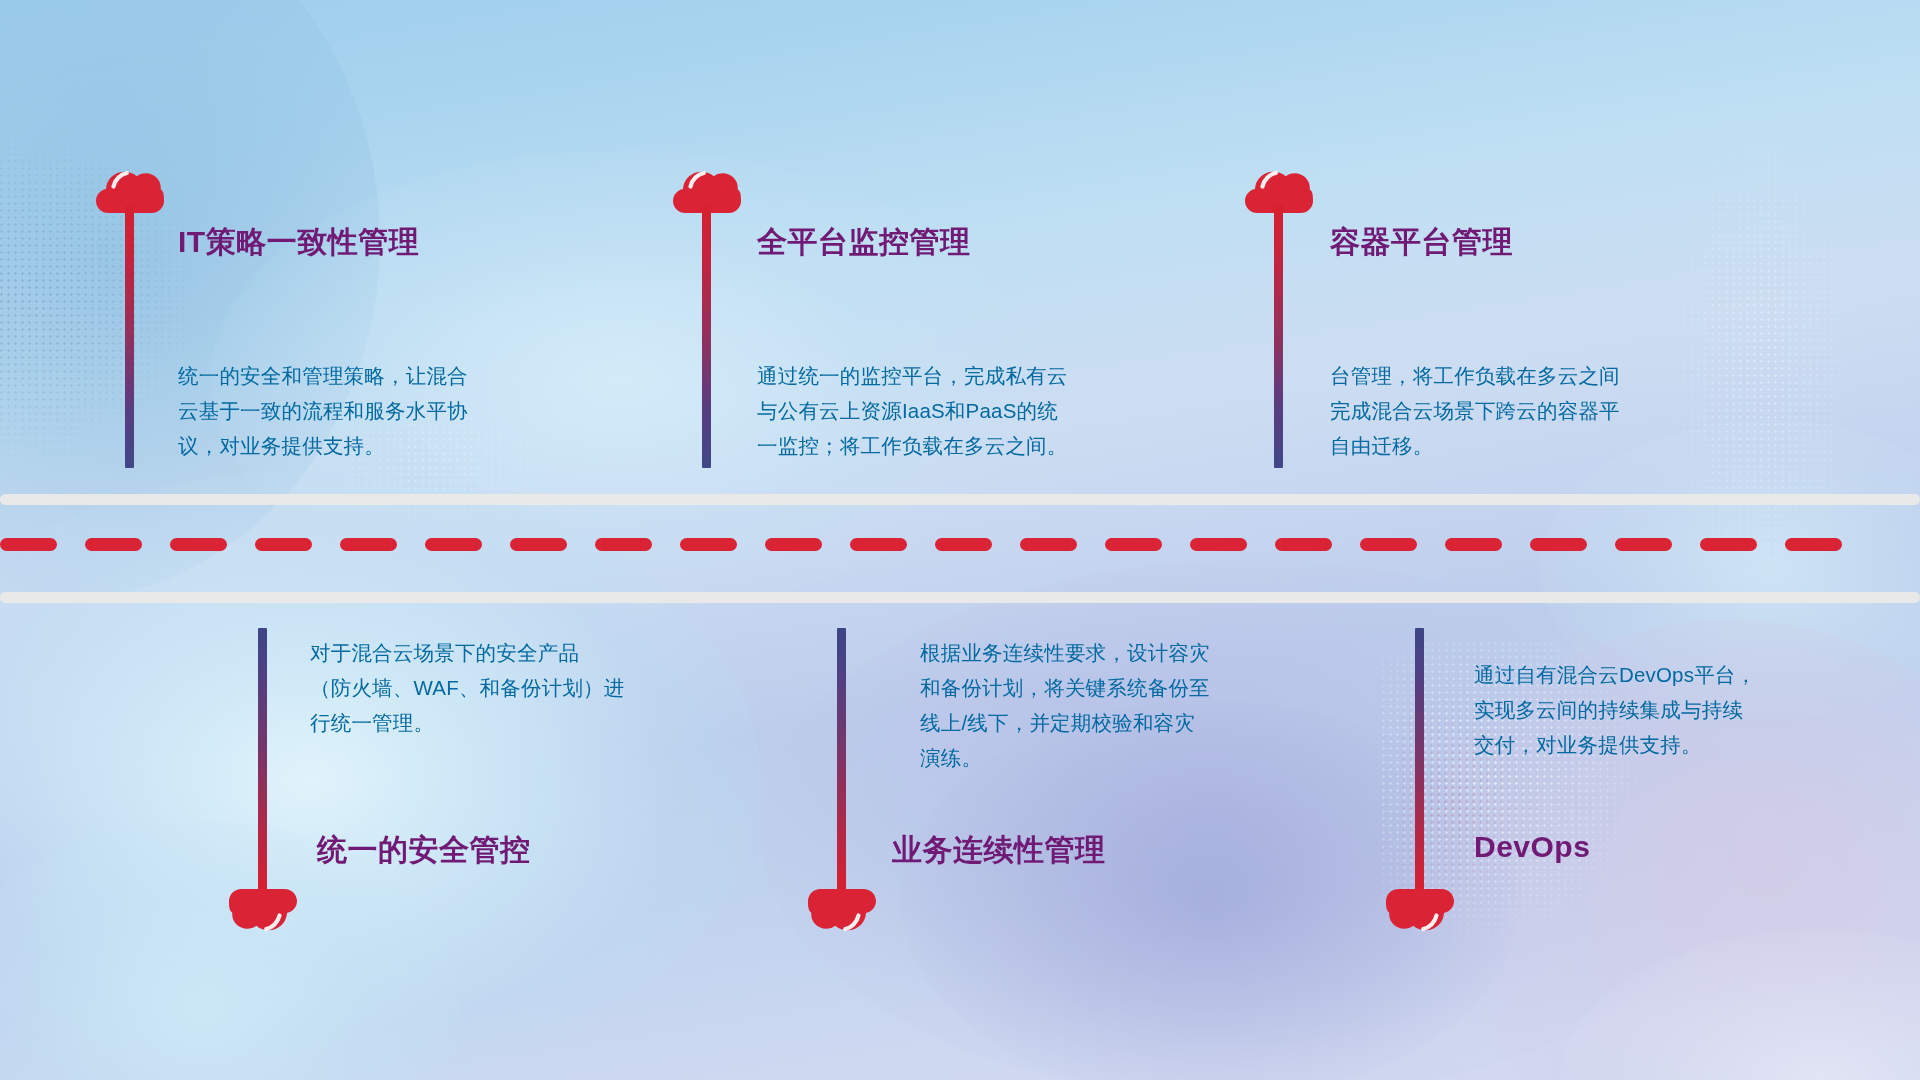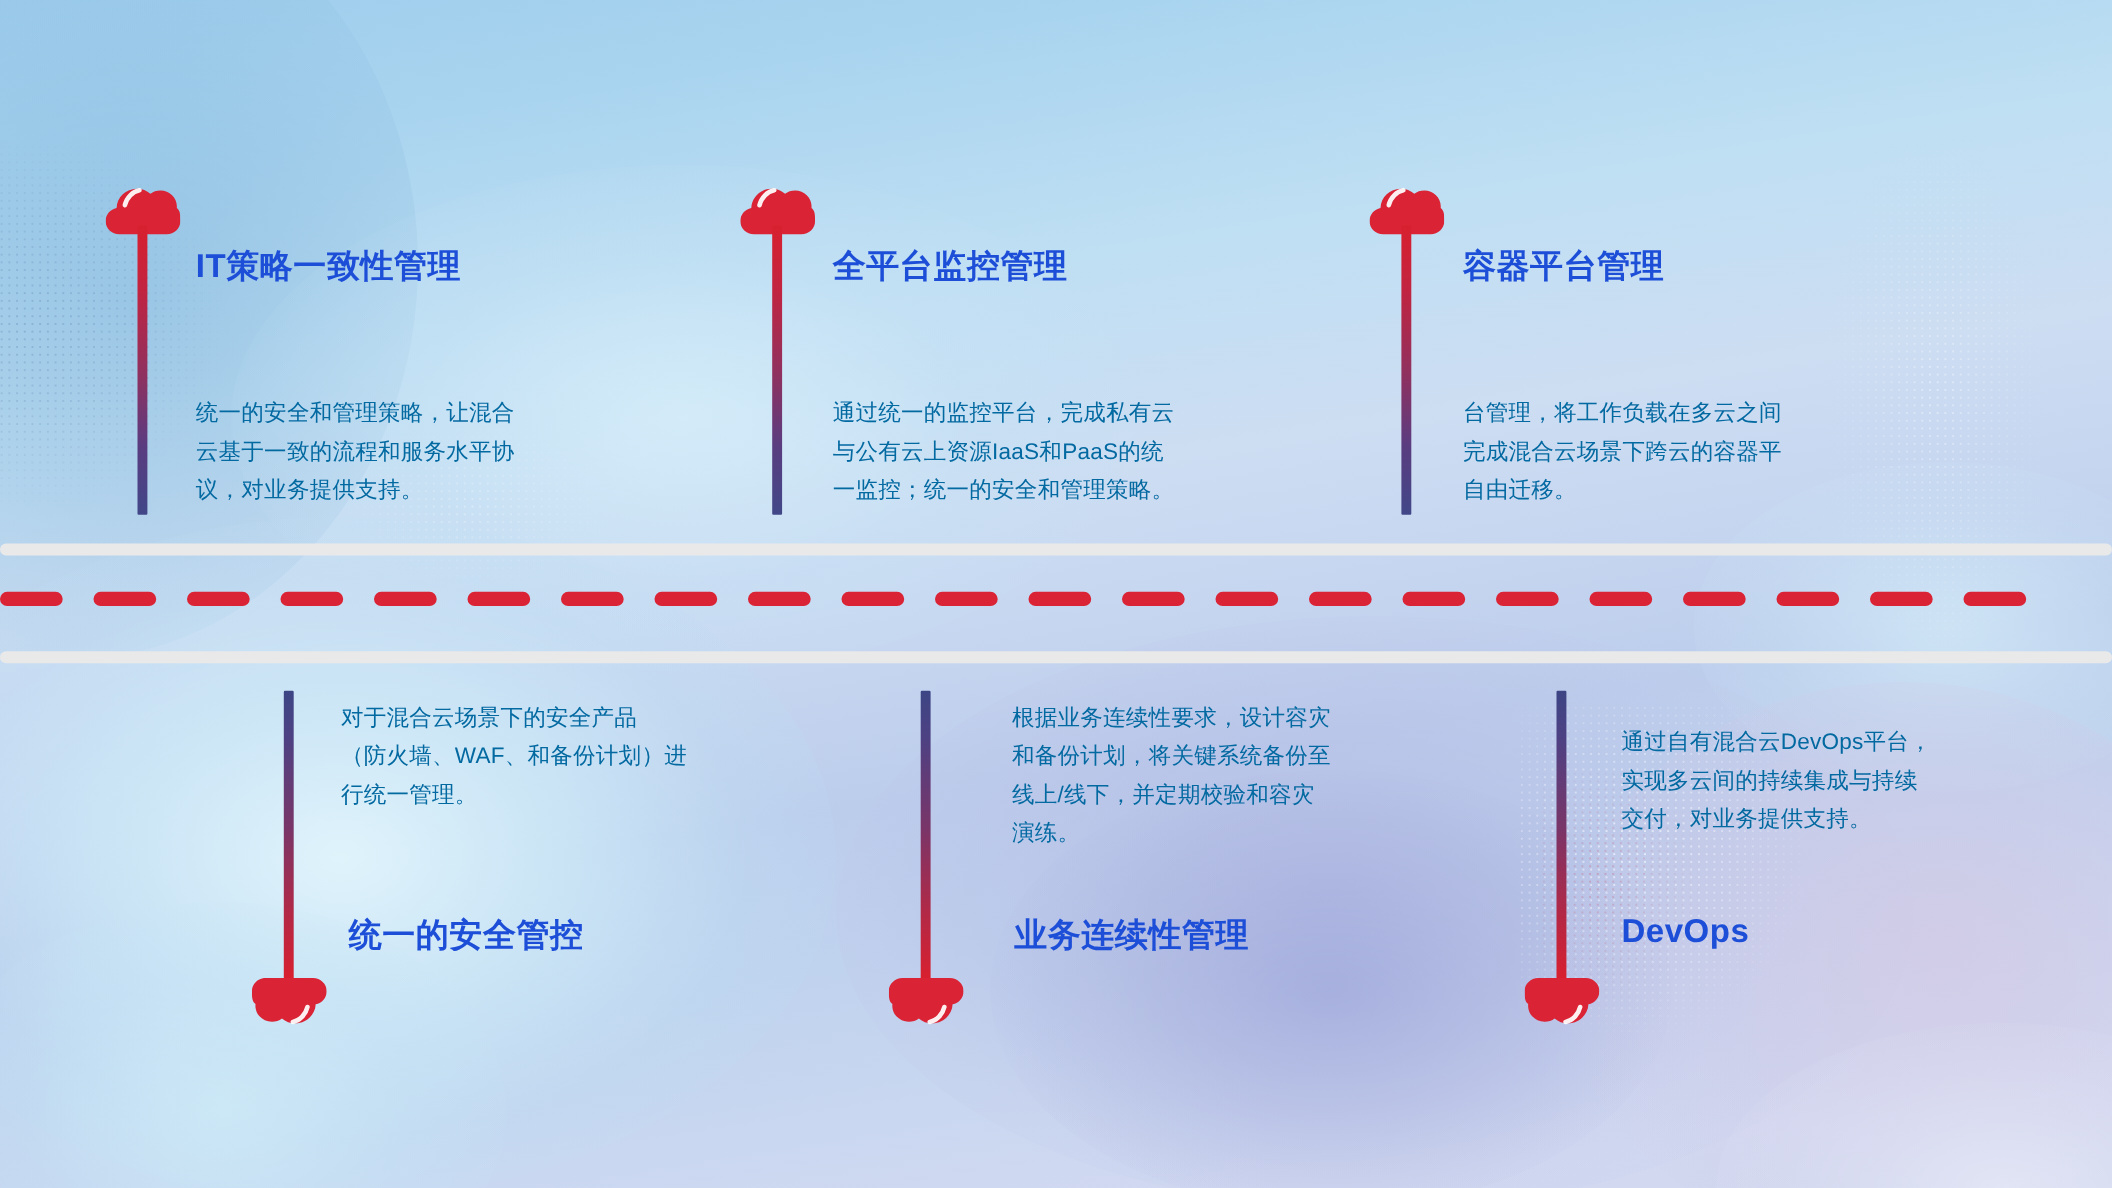--- a/index.html
+++ b/index.html
@@ -142,21 +142,21 @@
   .cloud svg{ display:block; width:68px; height:52px; }
 
   
   .stem{ position:absolute; width:9px; border-radius:1px; }
   .stem.down{ background:linear-gradient(to bottom,#d8202f 0%,#c22440 22%,#8e3160 52%,#5a3c80 76%,#414788 100%); }
   .stem.up  { background:linear-gradient(to bottom,#3d4584 0%,#4d4183 16%,#7a3568 48%,#b42845 78%,#d8202f 100%); }
 
   
   .title{
     position:absolute; white-space:nowrap;
-    font-size:30px; font-weight:bold; color:#1d4ed8;
+    font-size:30px; font-weight:bold; color:#701a75;
     letter-spacing:.5px;
   }
   
   .desc{
     position:absolute;
     font-size:20.5px; line-height:35px;
     color:#0369a1; font-weight:400;
     letter-spacing:.2px;
   }
   .desc .ln{ display:block; white-space:nowrap; }
@@ -203,21 +203,21 @@
       <svg viewBox="0 0 68 52">
         <path d="M12.5 51 C5.6 51 0 45.6 0 38.9 C0 33 4.3 28.1 10 27 C10.4 17.4 18.5 9.7 28.5 9.7 C33.2 9.7 37.4 11.4 40.7 14.2 C43.2 12.3 46.3 11.2 49.8 11.2 C58.1 11.2 64.8 17.7 64.8 25.7 C64.8 26.2 64.8 26.7 64.7 27.2 C67.8 29.4 68 33.5 68 38.9 C68 45.6 62.4 51 55.5 51 Z" fill="#da2334"></path>
         <path d="M17.5 24.5 C19.2 17.4 24.6 12.2 30.8 11.0" stroke="#ffffff" stroke-width="4.2" stroke-linecap="round" fill="none" opacity="0.93"></path>
       </svg>
     </span>
     <span class="stem down" style="left:702px; top:205px; height:263px;"></span>
     <span class="title" style="left:757px; top:222px;">全平台监控管理</span>
     <span class="desc" style="left:757px; top:358px;">
       <span class="ln">通过统一的监控平台，完成私有云</span>
       <span class="ln">与公有云上资源IaaS和PaaS的统</span>
-      <span class="ln">一监控；统一的安全和管理策略。</span>
+      <span class="ln">一监控；将工作负载在多云之间。</span>
     </span>
   </div>
 
   <div class="item">
     <span class="cloud" style="left:1245px; top:162px;">
       <svg viewBox="0 0 68 52">
         <path d="M12.5 51 C5.6 51 0 45.6 0 38.9 C0 33 4.3 28.1 10 27 C10.4 17.4 18.5 9.7 28.5 9.7 C33.2 9.7 37.4 11.4 40.7 14.2 C43.2 12.3 46.3 11.2 49.8 11.2 C58.1 11.2 64.8 17.7 64.8 25.7 C64.8 26.2 64.8 26.7 64.7 27.2 C67.8 29.4 68 33.5 68 38.9 C68 45.6 62.4 51 55.5 51 Z" fill="#da2334"></path>
         <path d="M17.5 24.5 C19.2 17.4 24.6 12.2 30.8 11.0" stroke="#ffffff" stroke-width="4.2" stroke-linecap="round" fill="none" opacity="0.93"></path>
       </svg>
     </span>
@@ -282,21 +282,21 @@
         <path d="M12.5 51 C5.6 51 0 45.6 0 38.9 C0 33 4.3 28.1 10 27 C10.4 17.4 18.5 9.7 28.5 9.7 C33.2 9.7 37.4 11.4 40.7 14.2 C43.2 12.3 46.3 11.2 49.8 11.2 C58.1 11.2 64.8 17.7 64.8 25.7 C64.8 26.2 64.8 26.7 64.7 27.2 C67.8 29.4 68 33.5 68 38.9 C68 45.6 62.4 51 55.5 51 Z" fill="#da2334"></path>
         <path d="M17.5 24.5 C19.2 17.4 24.6 12.2 30.8 11.0" stroke="#ffffff" stroke-width="4.2" stroke-linecap="round" fill="none" opacity="0.93"></path>
       </svg>
     </span>
     <span class="desc" style="left:920px; top:635px;">
       <span class="ln">根据业务连续性要求，设计容灾</span>
       <span class="ln">和备份计划，将关键系统备份至</span>
       <span class="ln">线上/线下，并定期校验和容灾</span>
       <span class="ln">演练。</span>
     </span>
-    <span class="title" style="left:922px; top:830px;">业务连续性管理</span>
+    <span class="title" style="left:892px; top:830px;">业务连续性管理</span>
   </div>
 
   <div class="item">
     <span class="stem up" style="left:1415px; top:628px; height:262px;"></span>
     <span class="cloud" style="left:1386px; top:888px; transform:rotate(180deg);">
       <svg viewBox="0 0 68 52">
         <path d="M12.5 51 C5.6 51 0 45.6 0 38.9 C0 33 4.3 28.1 10 27 C10.4 17.4 18.5 9.7 28.5 9.7 C33.2 9.7 37.4 11.4 40.7 14.2 C43.2 12.3 46.3 11.2 49.8 11.2 C58.1 11.2 64.8 17.7 64.8 25.7 C64.8 26.2 64.8 26.7 64.7 27.2 C67.8 29.4 68 33.5 68 38.9 C68 45.6 62.4 51 55.5 51 Z" fill="#da2334"></path>
         <path d="M17.5 24.5 C19.2 17.4 24.6 12.2 30.8 11.0" stroke="#ffffff" stroke-width="4.2" stroke-linecap="round" fill="none" opacity="0.93"></path>
       </svg>
     </span>

